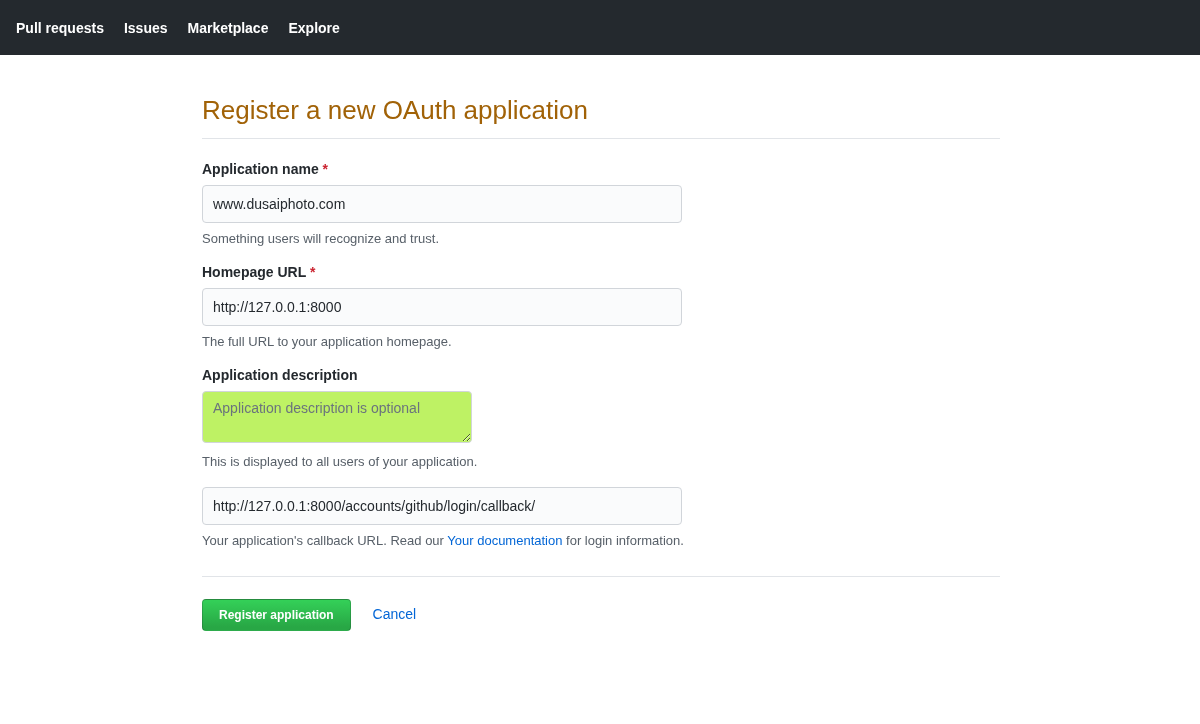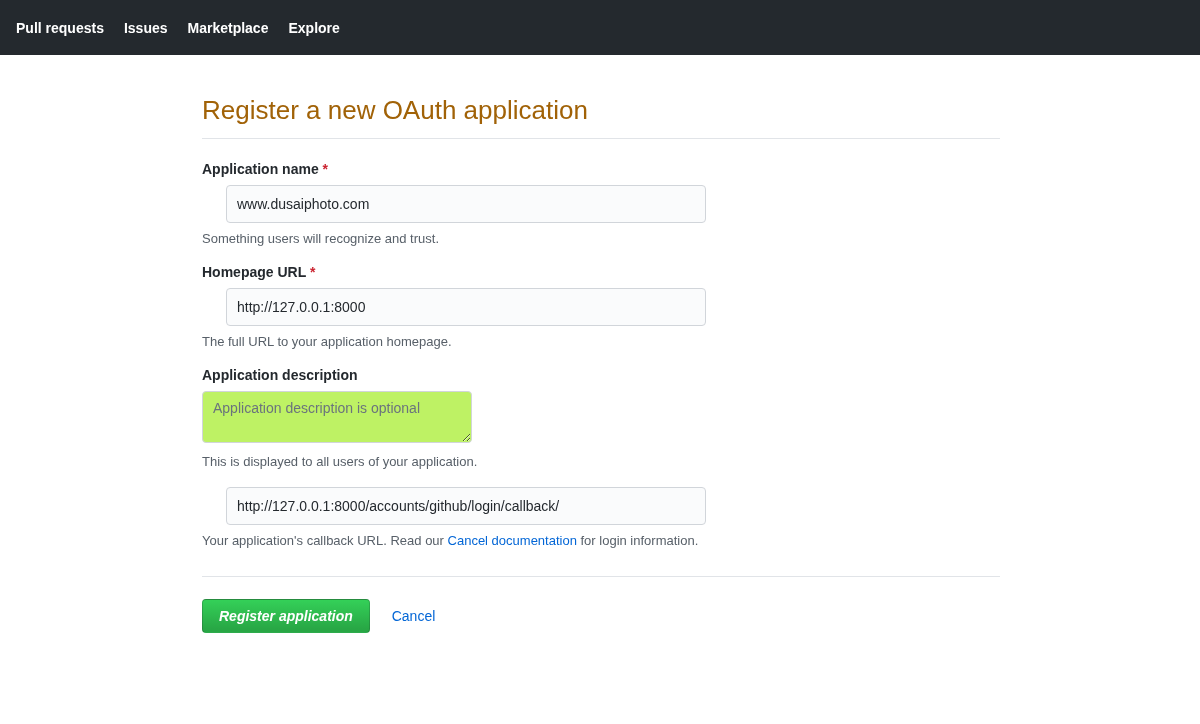--- a/index.html
+++ b/index.html
@@ -61,21 +61,20 @@
     .form-input {
       width: 480px;
       padding: 8px 10px;
       font-size: 14px;
       line-height: 20px;
       color: #24292e;
       background-color: #fafbfc;
       border: 1px solid #d1d5da;
       border-radius: 4px;
       font-family: inherit;
-      margin-left: 24px;
     }
     .form-textarea {
       width: 270px;
       height: 52px;
       padding: 8px 10px;
       font-size: 14px;
       color: #24292e;
       background-color: #bef264;
       border: 1px solid #d1d5da;
       border-radius: 4px;
@@ -100,25 +99,24 @@
       padding-top: 22px;
       margin-top: 28px;
     }
     .btn-primary {
       background-color: #2ea44f;
       background-image: linear-gradient(-180deg, #34d058, #28a745 90%);
       color: #fff;
       border: 1px solid rgba(27,31,35,0.2);
       border-radius: 4px;
       padding: 8px 16px;
-      font-size: 14px;
+      font-size: 12px;
       font-weight: 600;
       cursor: pointer;
       font-family: inherit;
-      font-style: italic;
     }
     .cancel-link {
       color: #0366d6;
       text-decoration: none;
       font-size: 14px;
       margin-left: 18px;
       cursor: pointer;
     }
   </style>
 </head>
@@ -154,21 +152,21 @@
 
   <div class="form-group">
     <label class="form-label">Application description</label>
     <textarea class="form-textarea" placeholder="Application description is optional" style=""></textarea>
     <p class="help-text">This is displayed to all users of your application.</p>
   </div>
 
   <div class="form-group">
     <input type="text" class="form-input" value="http://127.0.0.1:8000/accounts/github/login/callback/" style="">
     <p class="help-text">
-      <span>Your application's callback URL. Read our </span><a class="help-link">Cancel documentation</a><span> for login information.</span>
+      <span>Your application's callback URL. Read our </span><a class="help-link">Your documentation</a><span> for login information.</span>
     </p>
   </div>
 
   <div class="form-actions">
     <button class="btn-primary">Register application</button>
     <a class="cancel-link">Cancel</a>
   </div>
 </div>
 
 </body></html>

